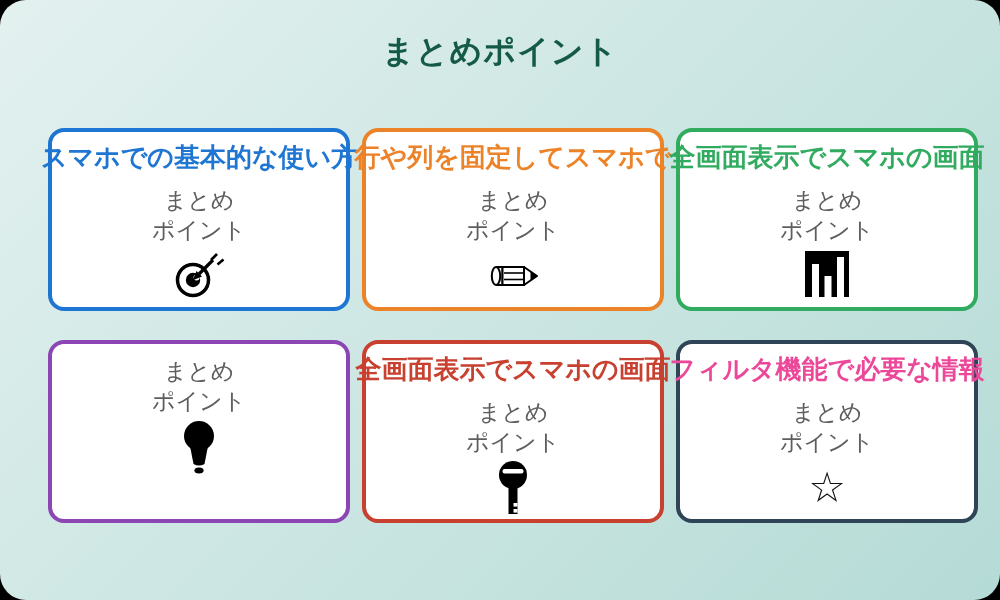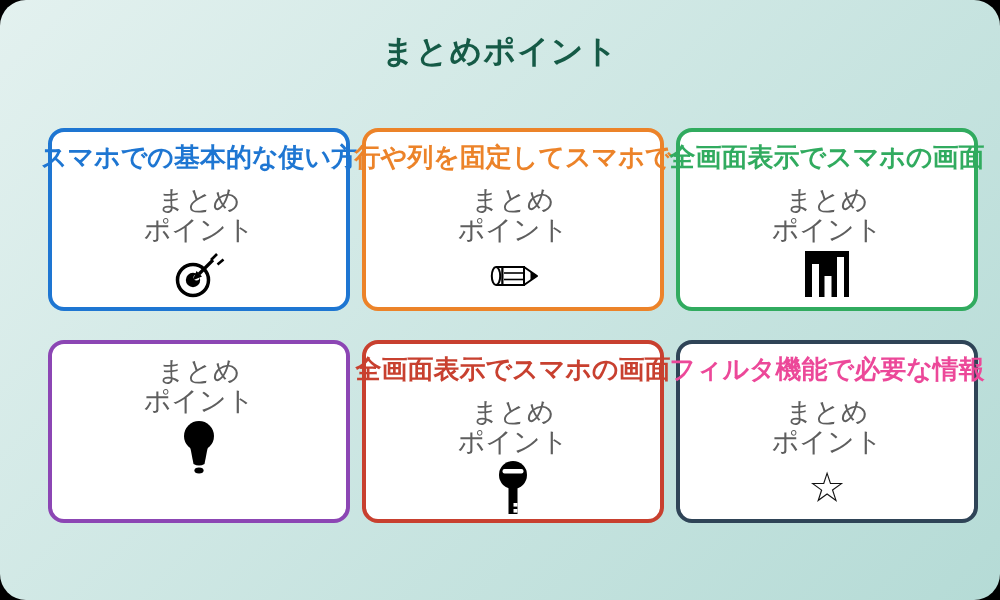--- a/index.html
+++ b/index.html
@@ -1,21 +1,21 @@
 <!DOCTYPE html>
 <html><head>
 <meta charset="utf-8">
 <style>
   html,body{margin:0;padding:0;background:#000;font-family:"DejaVu Sans","Liberation Sans",sans-serif;}
   #page{width:1000px;height:600px;border-radius:26px;overflow:hidden;position:relative;}
   h1#main-title{margin:0;padding-top:32px;font-size:32px;line-height:38px;font-weight:700;text-align:center;letter-spacing:1px;}
   .cards{display:grid;grid-template-columns:repeat(3,302px);grid-auto-rows:183px;column-gap:12px;row-gap:29px;margin:58px 0 0 48px;}
   .card{background:#fff;border:4px solid #333;border-radius:16px;box-sizing:border-box;display:flex;flex-direction:column;align-items:center;overflow:visible;}
   .card-title{margin-top:10px;font-size:26px;font-weight:700;white-space:nowrap;line-height:1.2;letter-spacing:0px;}
-  .card-sub{font-size:27px;color:#5e5e5e;line-height:30px;}
+  .card-sub{font-size:23px;color:#5e5e5e;line-height:30px;}
   .card-sub.first{margin-top:12px;}
   .card-icon{margin-top:5px;height:52px;display:flex;align-items:center;justify-content:center;}
   .star-glyph{font-size:42px;line-height:46px;color:#111;}
 </style>
 </head>
 <body>
 
 <div id="page" style="background: linear-gradient(135deg, rgb(227, 241, 239) 0%, rgb(181, 219, 214) 100%);">
   <h1 id="main-title" style="color: rgb(21, 90, 70);">まとめポイント</h1>
 

